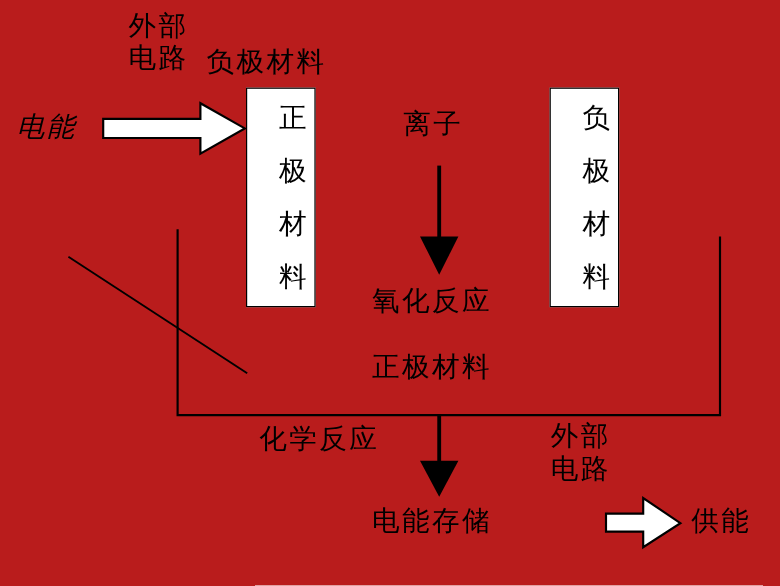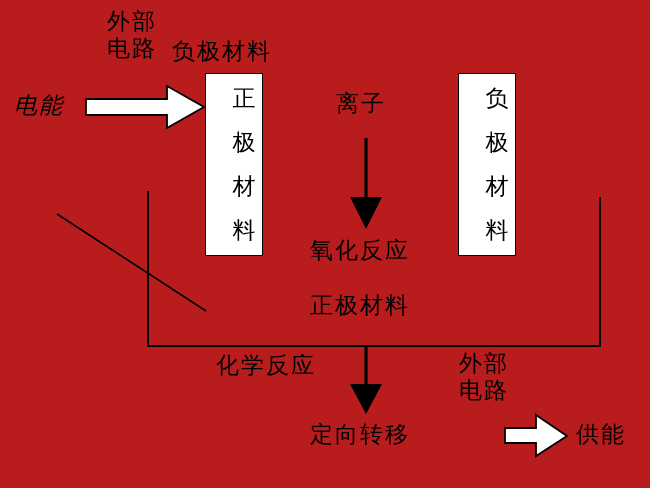--- a/index.html
+++ b/index.html
@@ -94,17 +94,17 @@
 
   <div class="lbl" style="left:310px; top:292px;">正极材料</div>
 
   <div class="lbl" style="left:216px; top:352px;">化学反应</div>
 
   <div class="lbl center twoline" style="left:452px; top:350px; width:64px;">
     <span>外部</span>
     <span>电路</span>
   </div>
 
-  <div class="lbl" style="left:310px; top:421px;">定向转移</div>
+  <div class="lbl" style="left:310px; top:421px;">电能存储</div>
 
   <div class="lbl" style="left:576px; top:421px;">供能</div>
 
 </div>
 
 </body></html>

